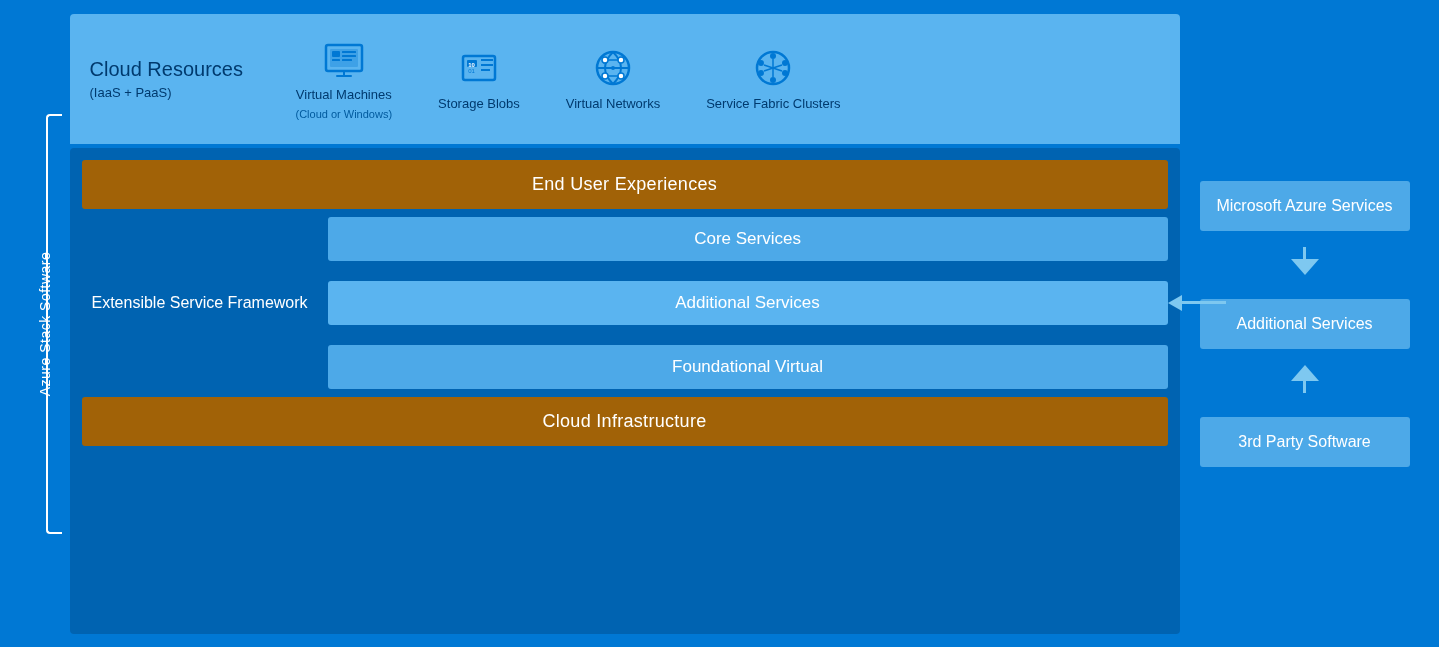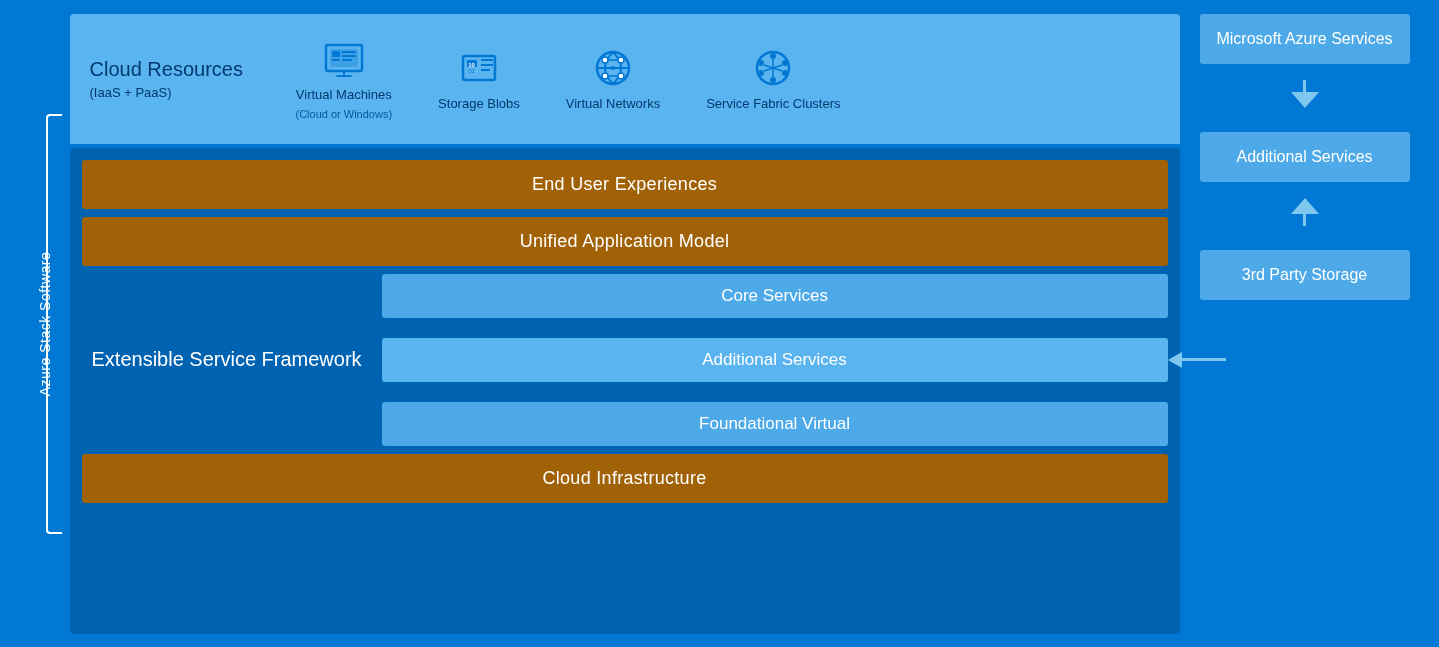--- a/index.html
+++ b/index.html
@@ -131,21 +131,21 @@
 
     
     .framework-row {
       display: flex;
       flex-direction: row;
       gap: 10px;
       align-items: stretch;
     }
     .framework-label {
       color: white;
-      font-size: 20px;
+      font-size: 16px;
       font-weight: 300;
       text-align: center;
       display: flex;
       align-items: center;
       justify-content: center;
       min-width: 120px;
       padding: 10px;
     }
     .framework-services {
       flex: 1;
@@ -166,21 +166,21 @@
       background: #5ab4f0;
       position: relative;
     }
 
     
     .right-panel {
       width: 210px;
       display: flex;
       flex-direction: column;
       align-items: center;
-      justify-content: flex-start;
+      justify-content: center;
       gap: 16px;
       margin-left: 20px;
       position: relative;
     }
     .right-box {
       background: #4da9e8;
       border-radius: 3px;
       padding: 16px 12px;
       color: white;
       font-size: 16px;
@@ -282,21 +282,20 @@
           </svg>
         </div>
         <div class="label">Service Fabric Clusters</div>
       </div>
     </div>
 
     <div class="inner-box">
 
       <div class="layer-box">End User Experiences</div>
 
-      <div class="layer-box">Unified Application Model</div>
 
       <div class="framework-row">
         <div class="framework-label">Extensible Service Framework</div>
         <div class="framework-services">
           <div class="service-box">Core Services</div>
           <div class="service-box additional">
             <span>Additional Services</span>
             
             <div style="position:absolute; right:-58px; top:50%; transform:translateY(-50%); display:flex; align-items:center; z-index:10;">
               <div style="width:0;height:0;border-top:8px solid transparent;border-bottom:8px solid transparent;border-right:14px solid #7ec8f0;"></div>
@@ -326,17 +325,17 @@
     <div class="right-box">
       <span>Additional Services</span>
     </div>
 
     <div style="display:flex; flex-direction:column; align-items:center; width:100%; height:36px; position:relative;">
       <div style="width:0;height:0;border-left:14px solid transparent;border-right:14px solid transparent;border-bottom:16px solid #7ec8f0;"></div>
       <div style="width:3px; height:12px; background:#7ec8f0;"></div>
     </div>
 
     <div class="right-box">
-      <span>3rd Party Storage</span>
+      <span>3rd Party Software</span>
     </div>
 
   </div>
 </div>
 
 </body></html>

